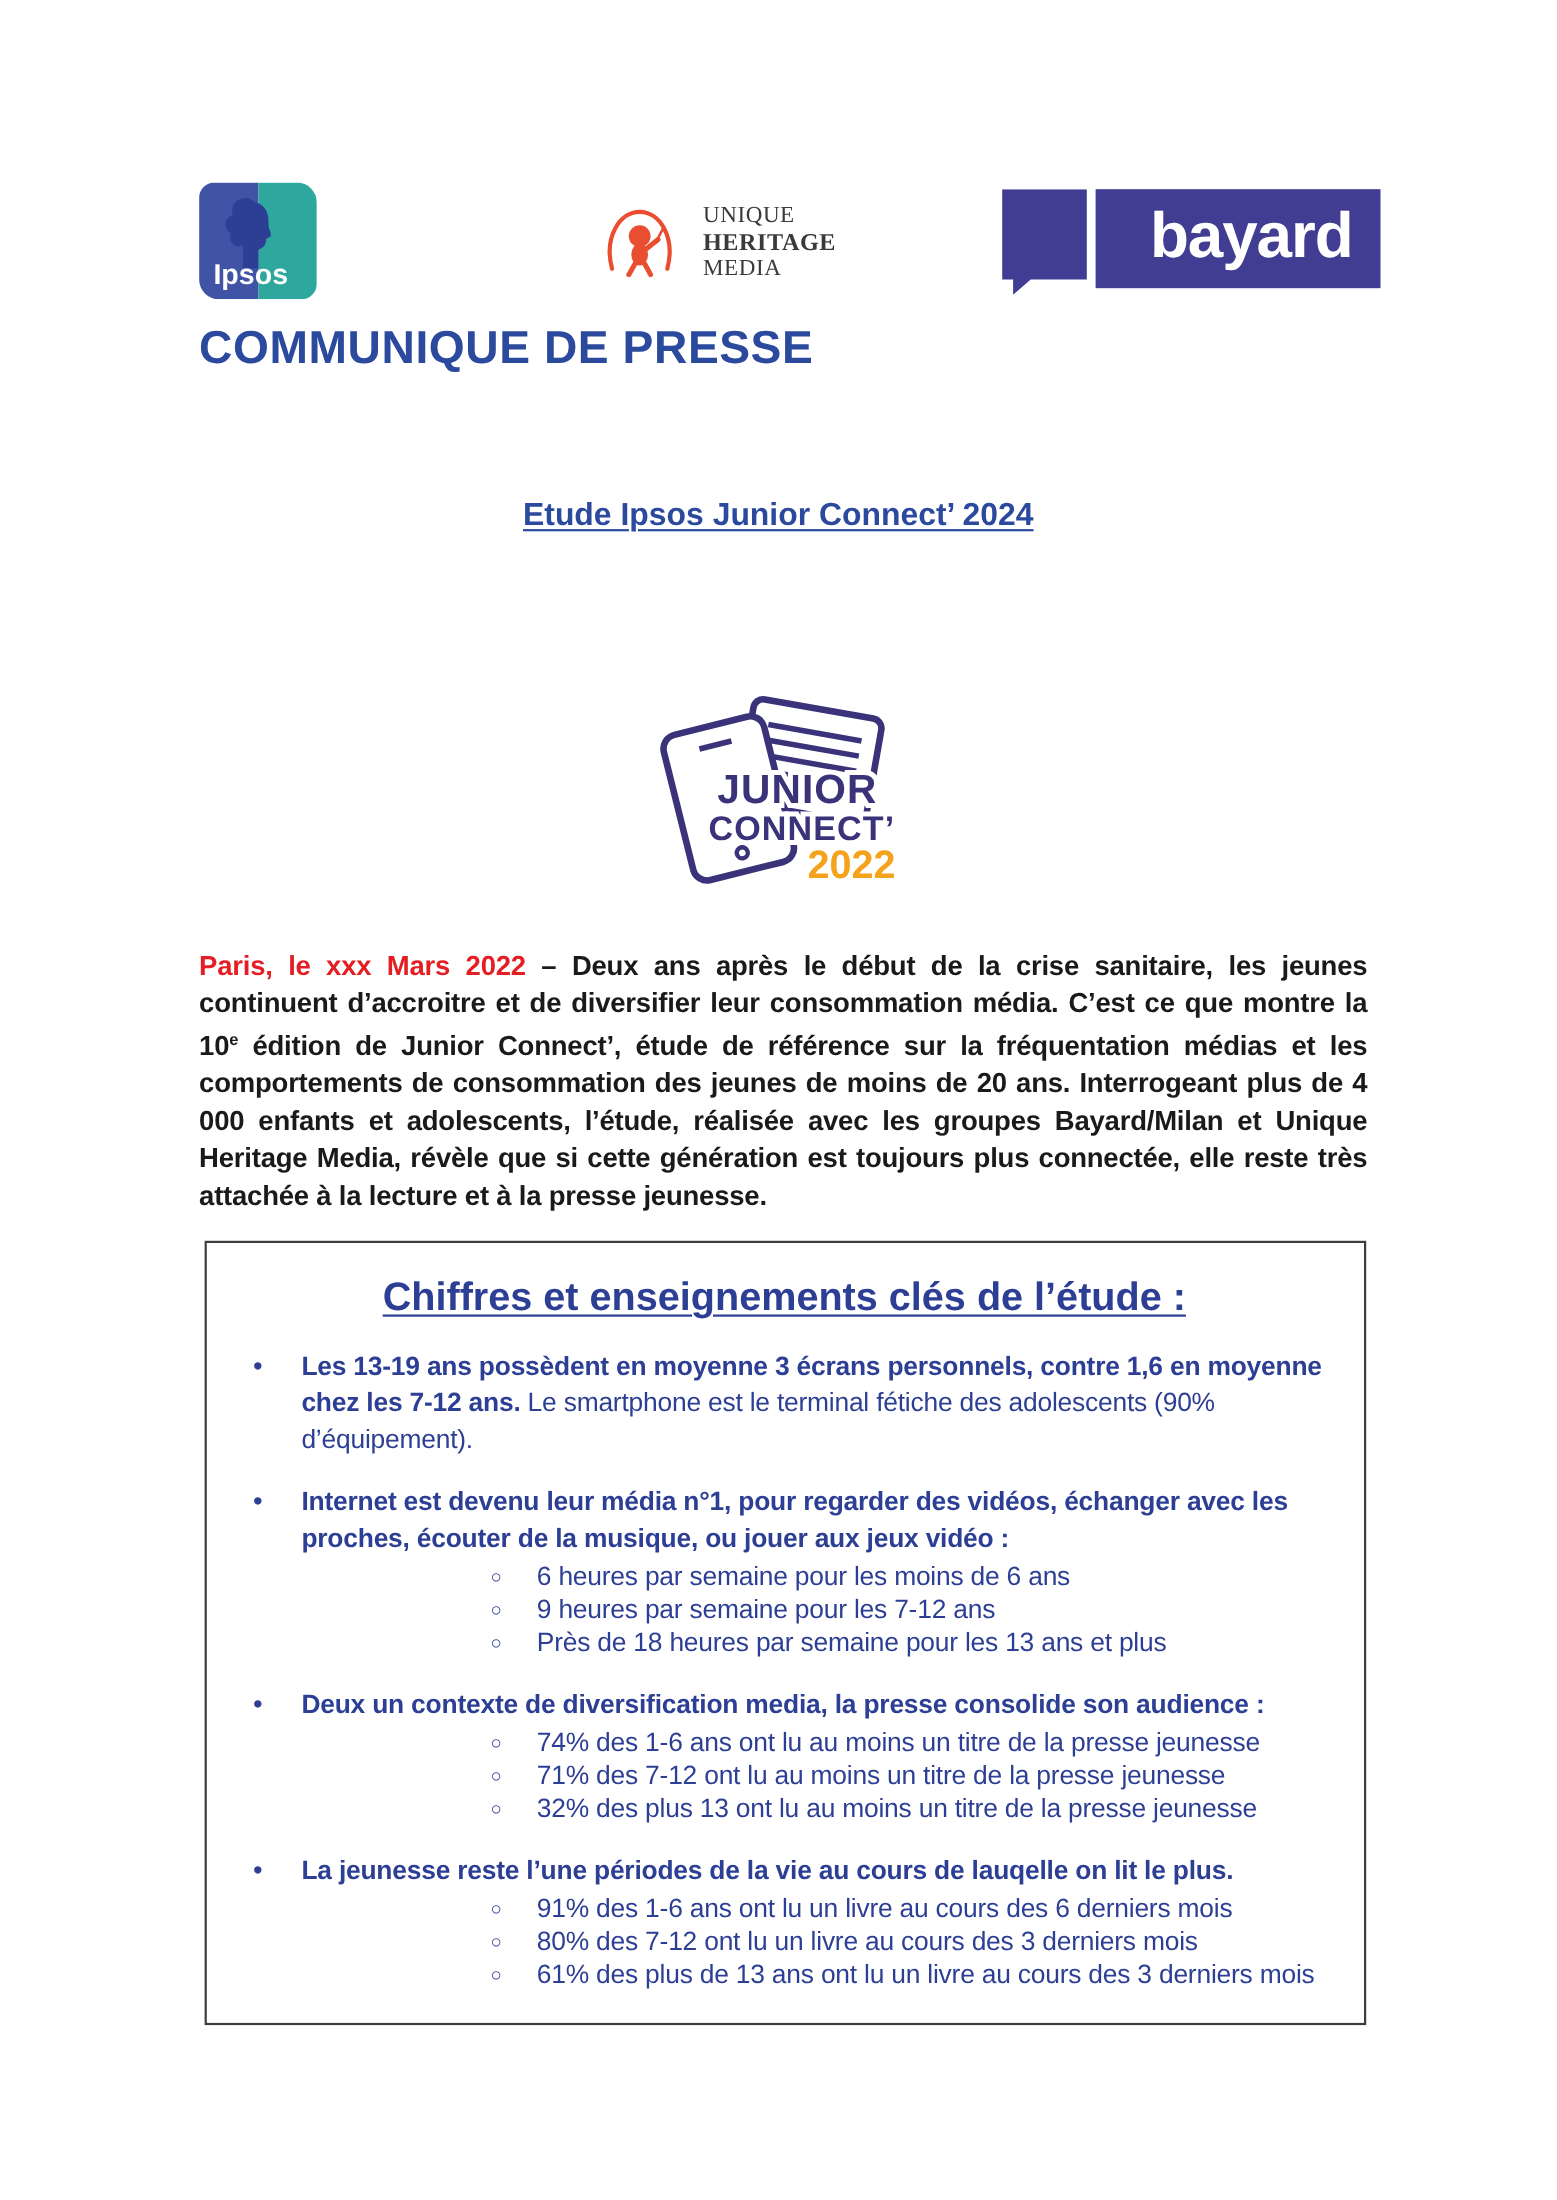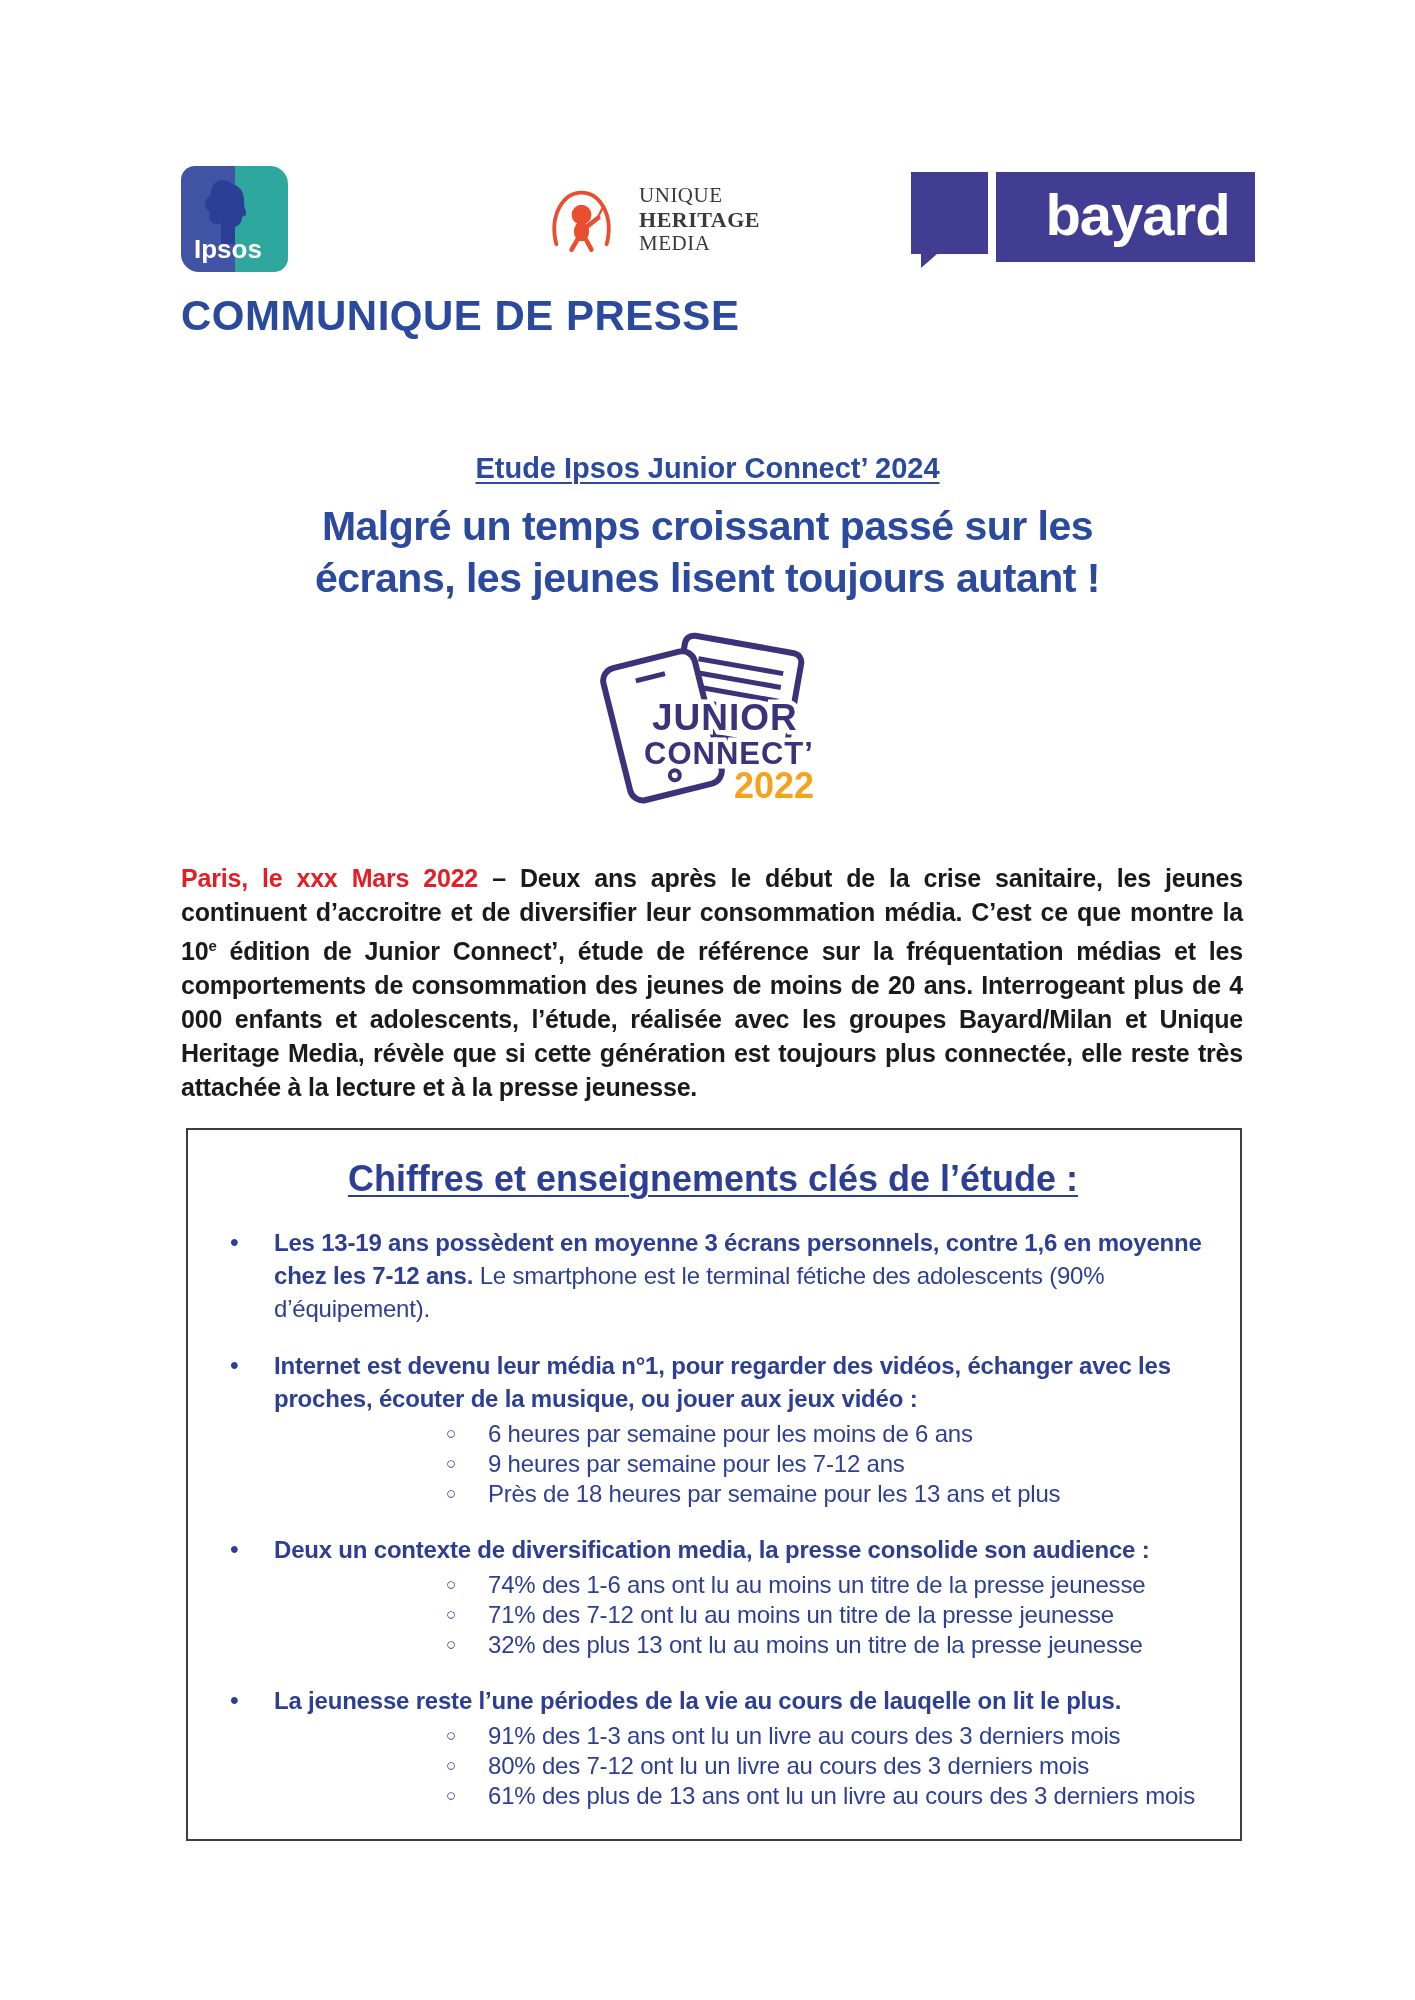--- a/index.html
+++ b/index.html
@@ -96,24 +96,20 @@
       <span class="word">bayard</span>
     </div>
   </div>
 
   <div class="pr-title">COMMUNIQUE DE PRESSE</div>
 
   <div class="kicker">
     <span>Etude Ipsos Junior Connect’ 2024</span>
   </div>
 
-  <div class="headline">
-    <div>Malgré un temps croissant passé sur les</div>
-    <div>écrans, les jeunes lisent toujours autant !</div>
-  </div>
 
   <div class="jc-logo">
     <svg width="240" height="190" viewBox="0 0 240 190">
       <g transform="rotate(10 150 60)">
         <rect x="90" y="16" width="118" height="96" rx="9" fill="#ffffff" stroke="#3a3379" stroke-width="6"></rect>
         <line x1="106" y1="38" x2="192" y2="38" stroke="#3a3379" stroke-width="5"></line>
         <line x1="106" y1="52" x2="192" y2="52" stroke="#3a3379" stroke-width="5"></line>
         <line x1="106" y1="66" x2="192" y2="66" stroke="#3a3379" stroke-width="5"></line>
         <line x1="106" y1="80" x2="166" y2="80" stroke="#3a3379" stroke-width="5"></line>
       </g>
@@ -182,21 +178,21 @@
       </div>
     </div>
 
     <div class="bullet">
       <span class="dot">•</span>
       <div class="btext">
         <span class="lead">La jeunesse reste l’une périodes de la vie au cours de lauqelle on lit le plus.</span>
         <div class="subs">
           <div class="sub">
               <span class="ring">○</span>
-              <span class="stext">91% des 1-3 ans ont lu un livre au cours des 3 derniers mois</span>
+              <span class="stext">91% des 1-6 ans ont lu un livre au cours des 6 derniers mois</span>
             </div>
           <div class="sub">
               <span class="ring">○</span>
               <span class="stext">80% des 7-12 ont lu un livre au cours des 3 derniers mois</span>
             </div>
           <div class="sub">
               <span class="ring">○</span>
               <span class="stext">61% des plus de 13 ans ont lu un livre au cours des 3 derniers mois</span>
             </div>
         </div>

